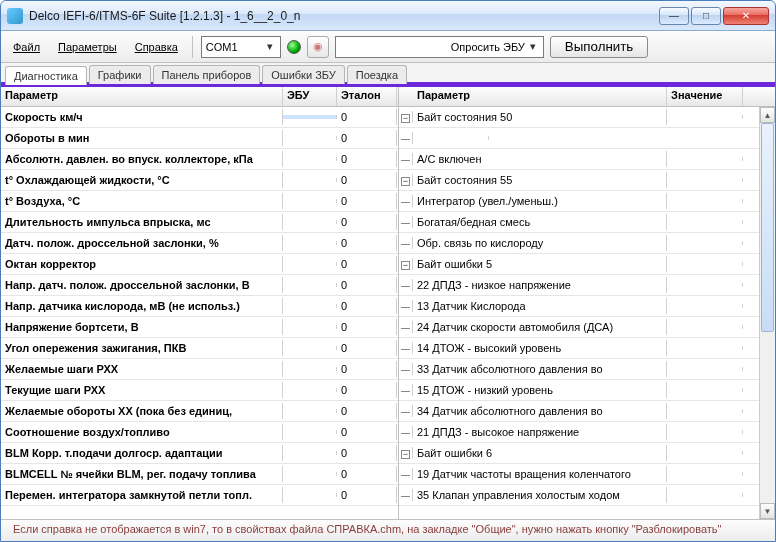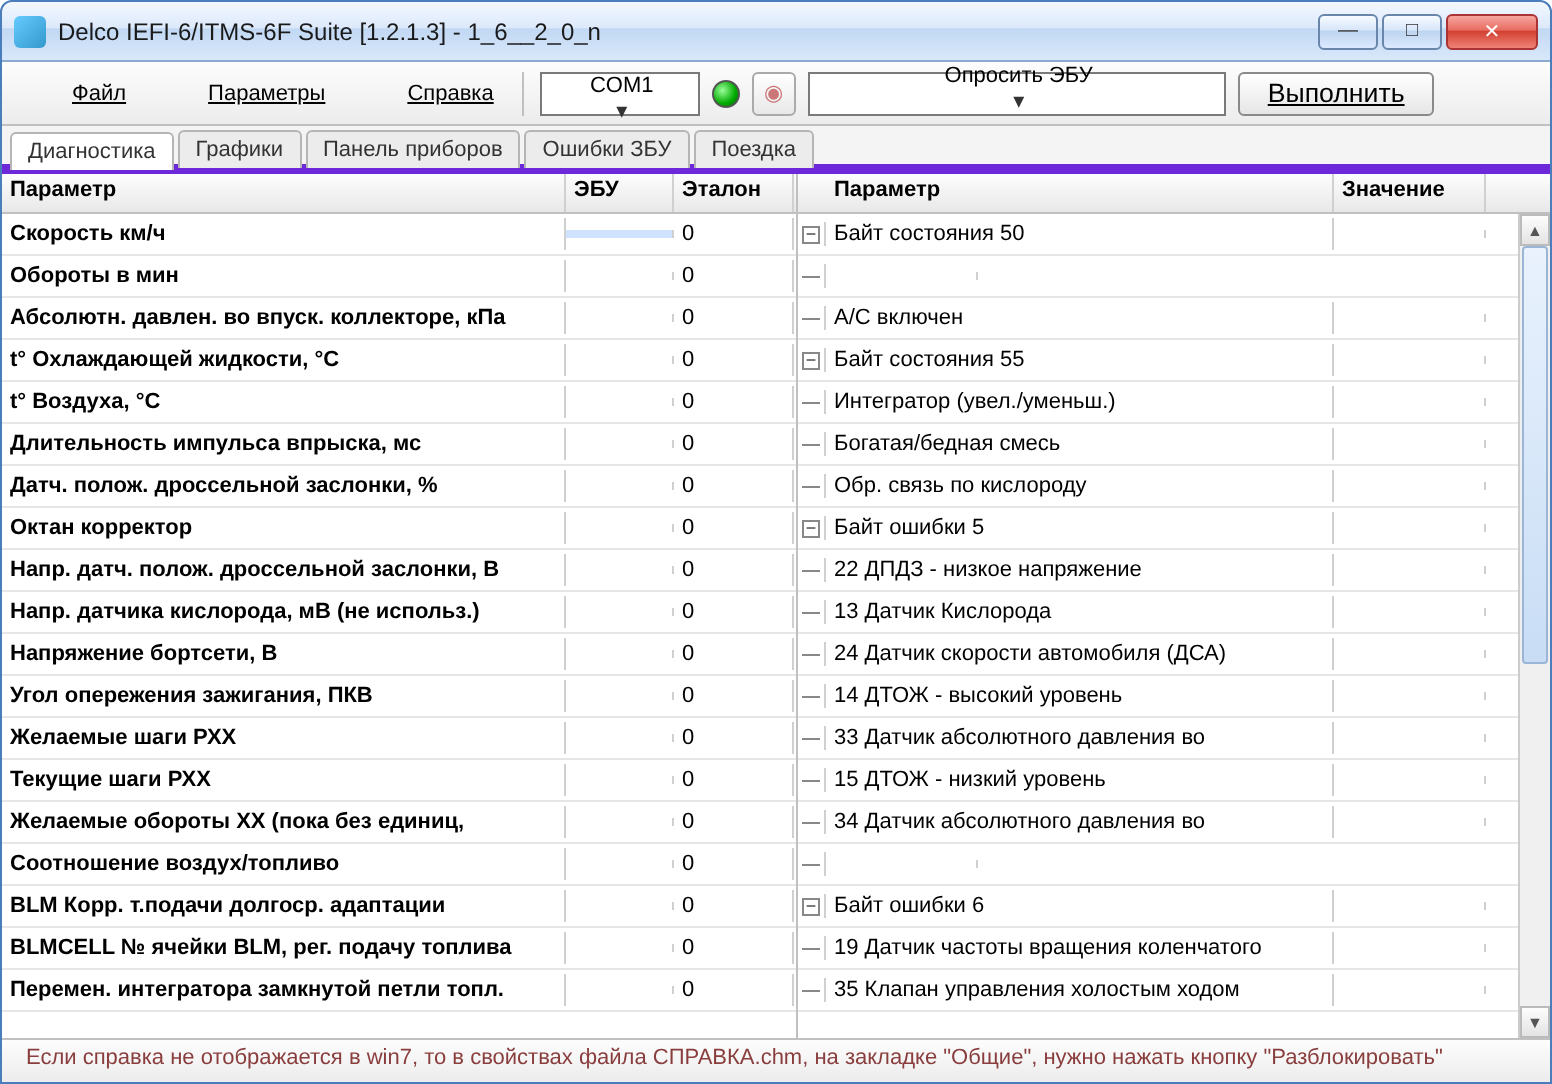--- a/index.html
+++ b/index.html
@@ -58,36 +58,34 @@
     background: linear-gradient(to bottom,#fdfdfd,#ececec);
     border-bottom: 1px solid #c0c0c0;
     display: flex;
     align-items: center;
     padding: 0 6px;
     gap: 6px;
   }
   .menubar .menu-item {
     padding: 3px 6px;
     cursor: pointer;
-    margin-left: 23px;
   }
   .menubar .menu-item u { text-decoration: underline; }
   .menubar .sep {
     width:1px;height:22px;background:#c0c0c0;margin:0 2px;
   }
   .combo {
     height: 22px;
     border: 1px solid #7a7a7a;
     background: #fff;
     display: inline-flex;
     align-items: center;
     padding: 0 2px 0 4px;
     font-size: 11px;
     cursor: pointer;
-    flex-direction: column;
   }
   .combo .arrow {
     width: 16px;text-align:center;color:#333;
   }
   .combo.port { width: 80px; justify-content: space-between;}
   .combo.action { width: 209px; justify-content: flex-end;}
   .led {
     width: 14px;height:14px;border-radius:50%;
     background: radial-gradient(circle at 35% 35%, #9f9, #0a0 60%, #060);
     border:1px solid #555;
@@ -95,21 +93,20 @@
   .icon-btn {
     width:22px;height:22px;border:1px solid #aaa;border-radius:3px;
     background:linear-gradient(#fff,#e8e8e8);
     display:flex;align-items:center;justify-content:center;
     cursor:pointer;
   }
   .run-btn {
     height:22px;padding:0 14px;border:1px solid #8a8a8a;border-radius:3px;
     background:linear-gradient(#fff,#e6e6e6);
     cursor:pointer;
-    text-decoration:underline;
   }
   
   .tabstrip {
     height: 24px;
     background: #f4f4f4;
     border-bottom: 5px solid #6d28d9;
     display:flex;
     align-items:flex-start;
     padding: 2px 4px 0 4px;
     gap:2px;
@@ -416,20 +413,21 @@
           <div class="col c-param">15 ДТОЖ - низкий уровень</div>
           <div class="col c-value"></div>
         </div>
         <div class="row">
           <div class="col c-toggle"><span class="toggle-line"></span></div>
           <div class="col c-param">34 Датчик абсолютного давления во</div>
           <div class="col c-value"></div>
         </div>
         <div class="row">
           <div class="col c-toggle"><span class="toggle-line"></span></div>
+          <div class="col c-param">21 ДПДЗ - высокое напряжение</div>
           <div class="col c-value"></div>
         </div>
         <div class="row">
           <div class="col c-toggle"><span class="toggle-minus">−</span></div>
           <div class="col c-param">Байт ошибки 6</div>
           <div class="col c-value"></div>
         </div>
         <div class="row">
           <div class="col c-toggle"><span class="toggle-line"></span></div>
           <div class="col c-param">19 Датчик частоты вращения коленчатого</div>

